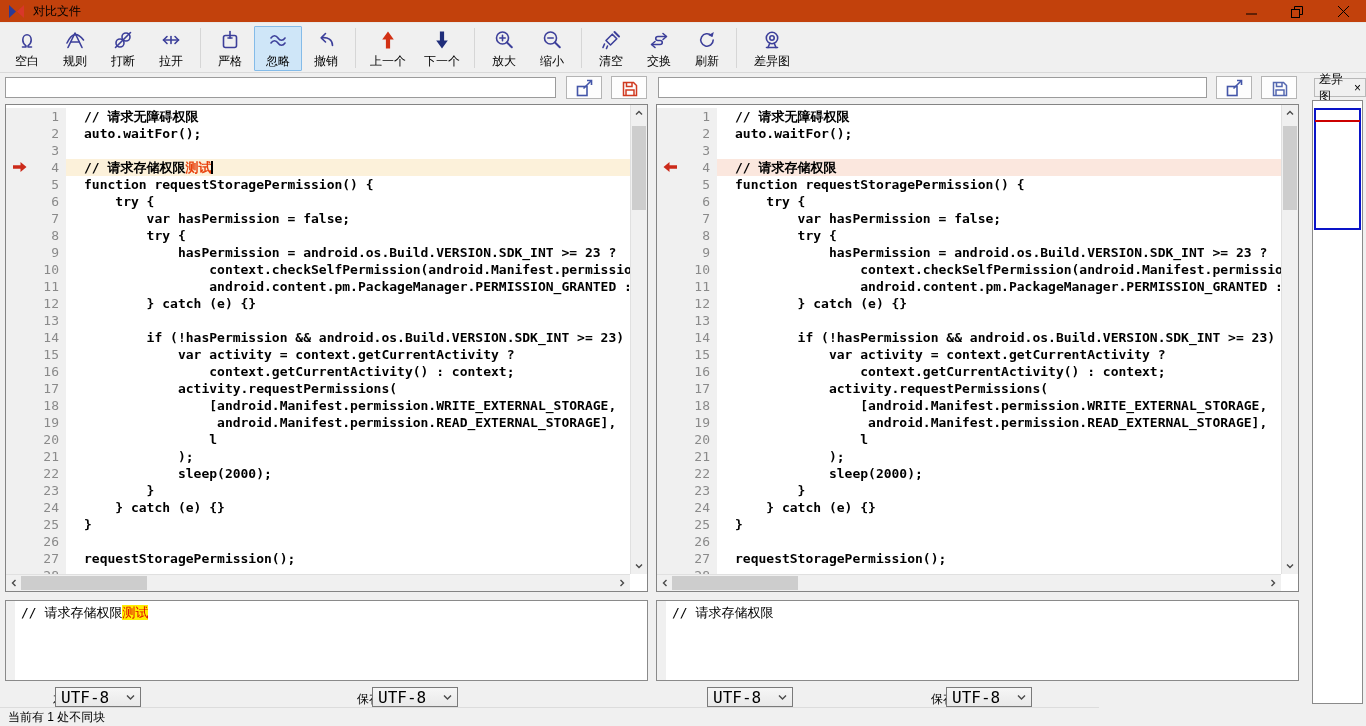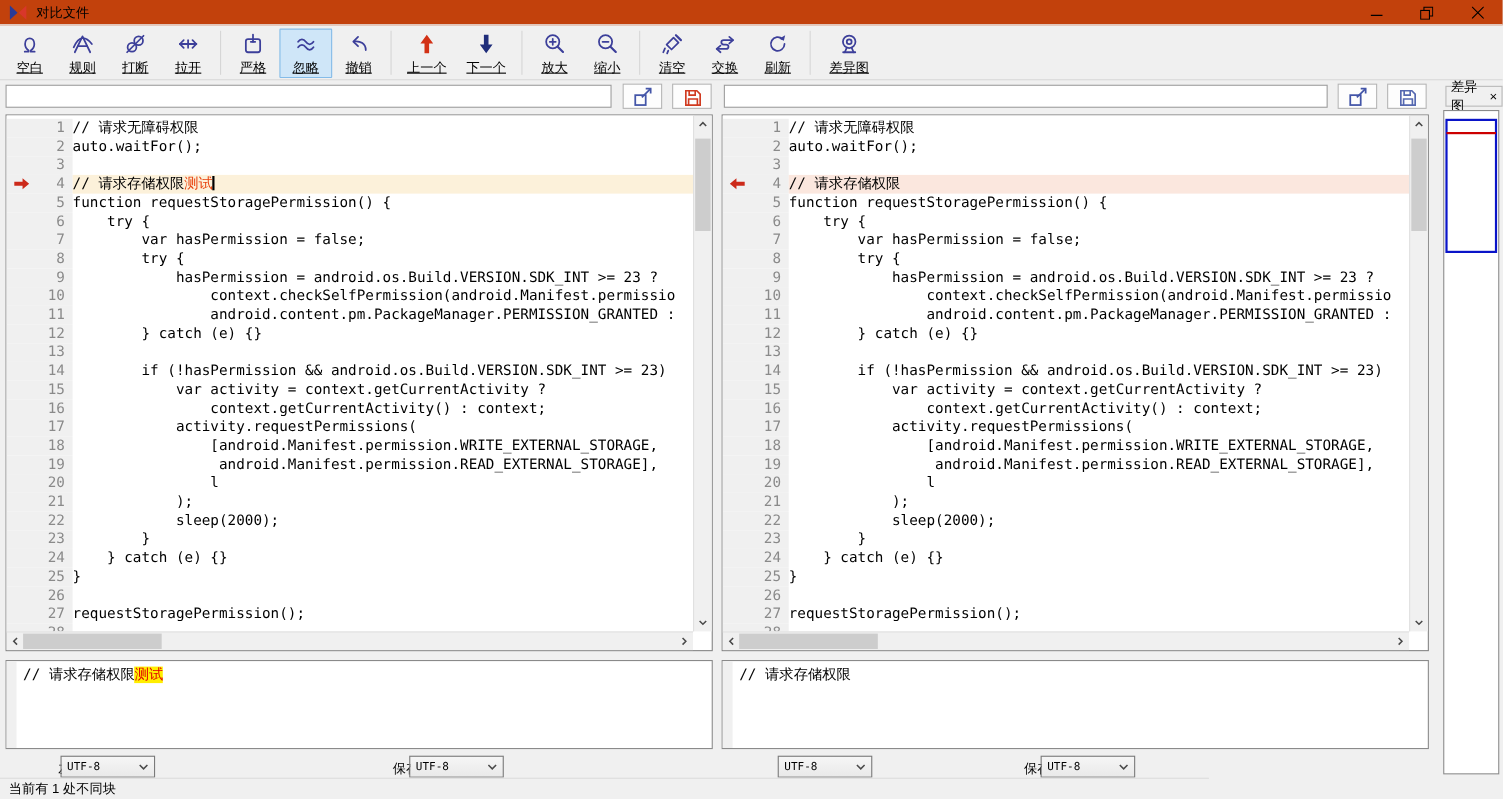--- a/index.html
+++ b/index.html
@@ -15,21 +15,21 @@
   .win-btn { width:46px; height:23px; display:flex; align-items:center; justify-content:center; }
 
   
   .toolbar { position:absolute; left:0; top:24px; width:1366px; height:49px; background:#f0f0f0;
     border-bottom:1px solid #d9d9d9; display:flex; align-items:center; padding-left:3px; }
   .tb-item { width:48px; height:45px; display:flex; flex-direction:column; align-items:center;
     justify-content:flex-start; padding-top:2px; border:1px solid transparent; border-radius:1px; }
   .tb-item.wide { width:54px; }
   .tb-item.xwide { width:60px; }
   .tb-item.selected { background:var(--accent_selected_bg); border-color:var(--accent_selected_border); }
-  .tb-label { font-size:12px; margin-top:2px; white-space:nowrap;text-decoration:underline; }
+  .tb-label { font-size:12px; margin-top:2px; white-space:nowrap; }
   .tb-svg { stroke:var(--icon_blue); fill:none; stroke-width:1.6; stroke-linecap:round; stroke-linejoin:round; }
   .tb-sep { width:1px; height:40px; background:#d6d6d6; margin:0 5px; }
 
   
   .path-input { position:absolute; top:77px; height:21px; border:1px solid #9b9b9b; background:#fff;
     font-size:12px; padding:0 4px; outline:none; }
   .mini-btn { position:absolute; top:76px; width:36px; height:23px; background:#fdfdfd;
     border:1px solid #b4b4b4; display:flex; align-items:center; justify-content:center; }
 
   
@@ -44,21 +44,21 @@
     background:var(--diffmap_line); }
 
   
   .editor { position:absolute; top:104px; width:643px; height:488px; background:#fff;
     border:1px solid #848484; }
   .editor.left { left:5px; } .editor.right { left:656px; }
   .ed-content { position:absolute; left:0; top:0; right:17px; bottom:17px; overflow:hidden; padding-top:3px; background:#fff; }
   .code-row { display:flex; height:17px; line-height:17px; white-space:pre;
     font-family:"DejaVu Sans Mono",monospace; font-size:13px; }
   .ln { flex:none; width:60px; background:#f0f0f0; color:#8a8a8a; text-align:right; padding-right:7px; }
-  .code { flex:1; padding-left:0; color:#000; overflow:hidden; }
+  .code { flex:1; padding-left:18px; color:#000; overflow:hidden;font-weight:bold; }
   .diff-left .code { background:var(--diff_line_left_bg); }
   .diff-right .code { background:var(--diff_line_right_bg); }
   .chg { color:var(--diff_changed_text); }
   .caret { display:inline-block; width:1.5px; height:13px; background:#000; vertical-align:-2px; }
   .gutter-arrow { position:absolute; left:5px; top:55px; }
   .vscroll { position:absolute; top:0; right:0; width:17px; bottom:17px; background:#f0f0f0; border-left:1px solid #e0e0e0; }
   .hscroll { position:absolute; left:0; bottom:0; right:17px; height:17px; background:#f0f0f0; border-top:1px solid #e0e0e0; }
   .sb-btn { position:absolute; width:16px; height:16px; display:flex; align-items:center; justify-content:center; }
   .sb-thumb-v { position:absolute; left:1px; right:1px; top:21px; height:84px; background:#cdcdcd; }
   .sb-thumb-h { position:absolute; top:1px; bottom:1px; left:15px; width:126px; background:#cdcdcd; }
@@ -69,21 +69,21 @@
   .detail.left { left:5px; } .detail.right { left:656px; }
   .detail-gutter { position:absolute; left:0; top:0; bottom:0; width:9px; background:#f0f0f0; }
   .detail-text { position:absolute; left:15px; top:3px; font-family:"DejaVu Sans Mono",monospace;
     font-size:13px; white-space:pre; }
   .chg2 { color:var(--inline_highlight_text); background:var(--inline_highlight_bg); }
 
   
   .enc-label { position:absolute; top:691px; font-size:12px;margin-left:47px; }
   .combo { position:absolute; top:687px; width:86px; height:20px; border:1px solid #7a7a7a;
     background:linear-gradient(#f6f6f6,#e9e9e9); display:flex; align-items:center; padding-left:5px; }
-  .combo-val { font-family:"DejaVu Sans Mono",monospace; font-size:10px; flex:1; }
+  .combo-val { font-family:"DejaVu Sans Mono",monospace; font-size:16px; flex:1; }
   .combo-chev { margin-right:5px; display:flex; }
   .statusbar { position:absolute; left:0; top:707px; width:1099px; height:19px; background:#f0f0f0;
     border-top:1px solid #dcdcdc; display:flex; align-items:center; padding-left:8px; }
 </style>
 </head>
 <body>
 
 <div class="titlebar">
   <span class="title-icon">
     <svg width="17" height="15">

